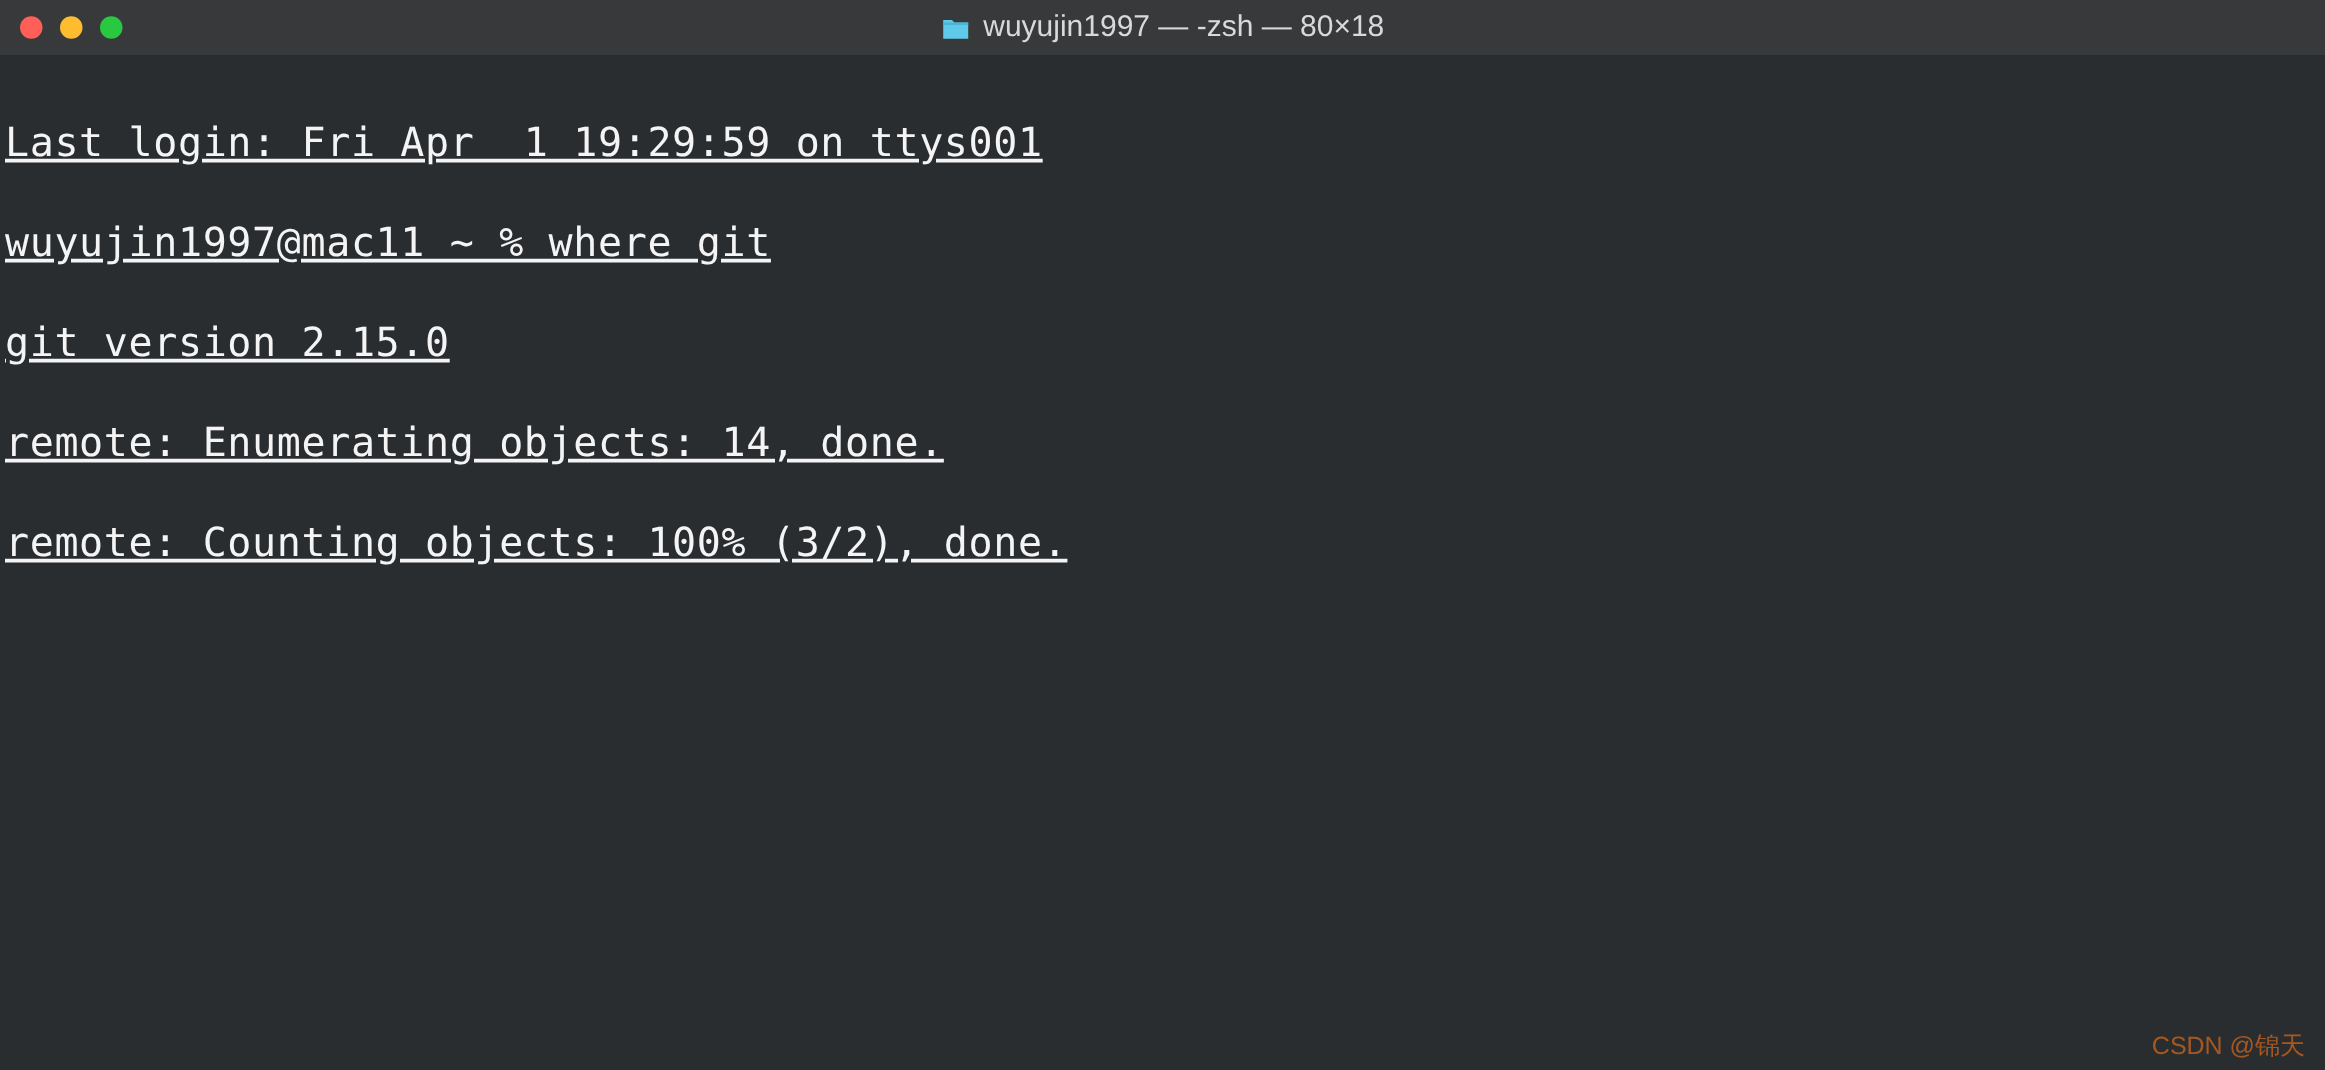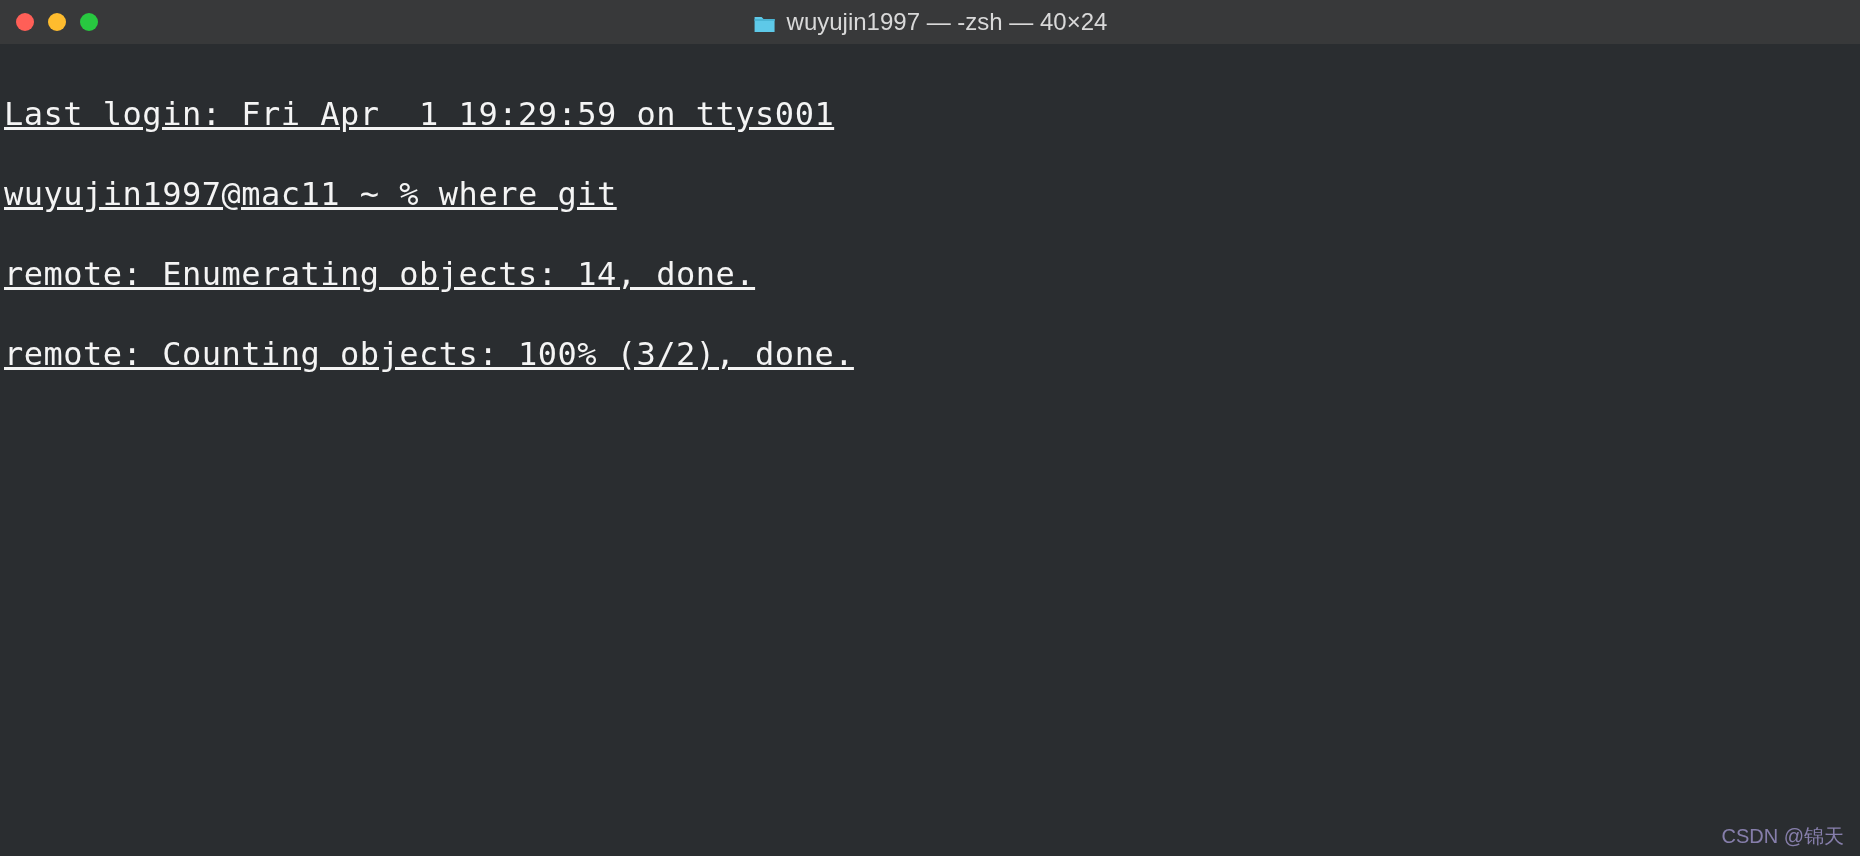--- a/index.html
+++ b/index.html
@@ -63,21 +63,21 @@
       font-family: 'Menlo', 'Monaco', 'Consolas', monospace;
     }
     .terminal-line {
       min-height: 40px;
       text-decoration: underline;
     }
     .watermark {
       position: absolute;
       bottom: 6px;
       right: 16px;
-      color: #c4b5fd;
+      color: #f97316;
       font-size: 20px;
       font-family: -apple-system, BlinkMacSystemFont, sans-serif;
       opacity: 0.6;
     }
   </style>
 </head>
 <body>
 
 <div class="titlebar">
   <div class="traffic-lights">
@@ -85,27 +85,28 @@
     <div class="traffic-light yellow"></div>
     <div class="traffic-light green"></div>
   </div>
   <div class="title-center">
     <span class="folder-icon">
       <svg viewBox="0 0 24 20" width="24" height="20">
         <path d="M2 3 L9 3 L11 5 L22 5 L22 18 L2 18 Z" fill="#5ec9e8" stroke="none"></path>
         <rect x="2" y="5" width="20" height="2" fill="#4ab5d4"></rect>
       </svg>
     </span>
-    <span>wuyujin1997 — -zsh — 40×24</span>
+    <span>wuyujin1997 — -zsh — 80×18</span>
   </div>
 </div>
 
 <div class="terminal-content">
 <div class="terminal-line">Last login: Fri Apr  1 19:29:59 on ttys001</div>
 <div class="terminal-line">wuyujin1997@mac11 ~ % where git</div>
+<div class="terminal-line">git version 2.15.0</div>
 <div class="terminal-line">remote: Enumerating objects: 14, done.</div>
 <div class="terminal-line">remote: Counting objects: 100% (3/2), done.</div>
 
 
 
 
 
 
 </div>
 

